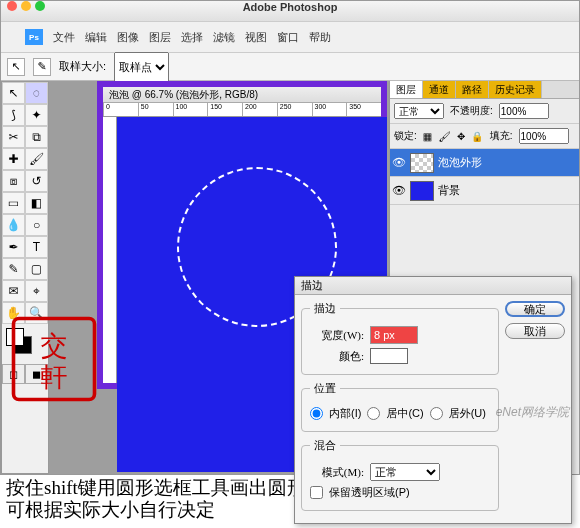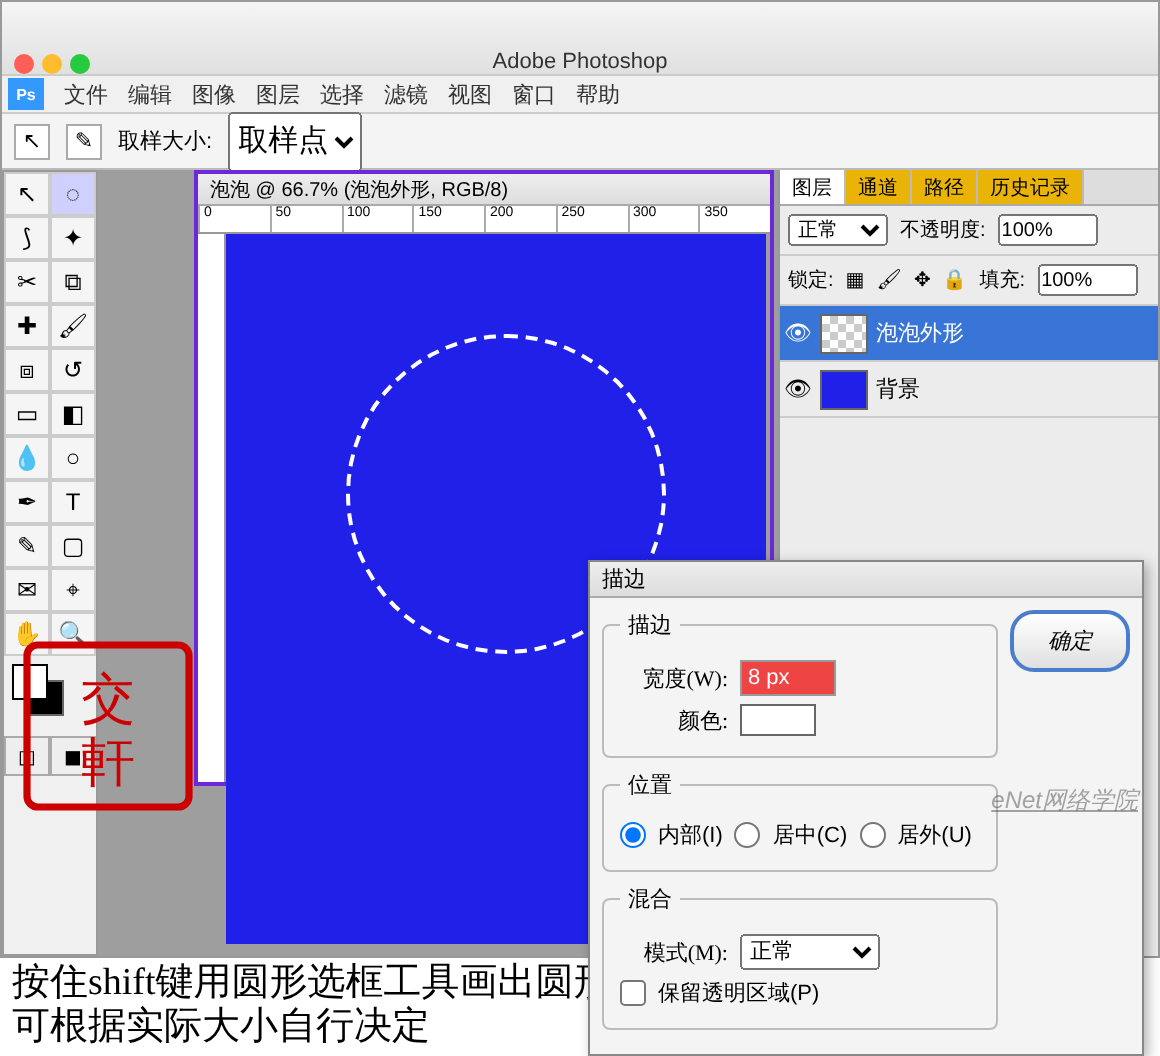--- a/index.html
+++ b/index.html
@@ -1,40 +1,40 @@
 <!DOCTYPE html>
 <html><head>
 <meta charset="utf-8">
 <style>
 * { margin: 0; padding: 0; box-sizing: border-box; font-family: "Microsoft YaHei", SimSun, sans-serif; }
 body { background: #fff; width: 580px; height: 528px; overflow: hidden; font-size: 11px; }
 .window { width: 580px; border: 1px solid #999; }
-.titlebar { height: 36px; background: linear-gradient(#f5f5f5,#e0e0e0); display: flex; align-items: flex-end; justify-content: center; position: relative; }
+.titlebar { height: 20px; background: linear-gradient(#f5f5f5,#e0e0e0); display: flex; align-items: flex-start; justify-content: center; position: relative; font-weight: bold; }
 .titlebar .dots { position: absolute; left: 6px; display: flex; gap: 4px; }
 .titlebar .dot { width: 10px; height: 10px; border-radius: 50%; }
 .dot-r { background: #ff5f56; } .dot-y { background: #ffbd2e; } .dot-g { background: #27c93f; }
 .titlebar .title { font-size: 11px; color: #333; }
-.menubar { height: 20px; background: #f0f0f0; border-top: 1px solid #ccc; border-bottom: 1px solid #ccc; display: flex; align-items: center; gap: 10px; padding: 0 3px; }
+.menubar { height: 32px; background: #f0f0f0; border-top: 1px solid #ccc; border-bottom: 1px solid #ccc; display: flex; align-items: center; gap: 10px; padding: 0 24px; }
 .menubar span { font-size: 11px; color: #333; }
 .menubar .ps { width: 18px; height: 16px; background: #39f; color: #fff; font-weight: bold; font-size: 8px; display: flex; align-items: center; justify-content: center; }
 .optbar { height: 28px; background: #f4f4f4; border-bottom: 1px solid #bbb; display: flex; align-items: center; gap: 8px; padding: 0 6px; }
 .optbar .tool-icon { width: 18px; height: 18px; border: 1px solid #aaa; display: flex; align-items: center; justify-content: center; background: #fff; }
-.optbar select { font-size: 15px; height: 30px; }
+.optbar select { font-size: 11px; height: 30px; }
 .workspace { display: flex; height: 393px; background: #9e9e9e; position: relative; }
 .toolbox { width: 48px; background: #f0f0f0; border: 1px solid #999; display: flex; flex-direction: column; }
 .toolgrid { display: grid; grid-template-columns: 1fr 1fr; }
 .tbtn { height: 22px; border: 1px solid #ccc; background: #f5f5f5; display: flex; align-items: center; justify-content: center; font-size: 12px; }
 .tbtn.sel { background: #d0d0ff; }
 .swatch { height: 40px; padding: 4px; position: relative; }
 .swatch .fg { width: 18px; height: 18px; background: #fff; border: 1px solid #000; position: absolute; top: 4px; left: 4px; }
 .swatch .bg { width: 18px; height: 18px; background: #000; border: 1px solid #666; position: absolute; top: 12px; left: 12px; }
 .qmask { display: flex; }
 .qmask div { flex: 1; height: 20px; border: 1px solid #aaa; background: #eee; display: flex; align-items: center; justify-content: center; }
 .docarea { flex: 1; position: relative; }
-.docwin { position: absolute; left: 48px; top: 0; width: 290px; height: 308px; background: #ef4444; border: 2px solid #6d28d9; }
+.docwin { position: absolute; left: 48px; top: 0; width: 290px; height: 308px; background: #ef4444; border: 6px solid #6d28d9; }
 .dochdr { height: 16px; background: linear-gradient(#eee,#ddd); font-size: 10px; padding: 1px 6px; display: flex; align-items: center; border-bottom: 1px solid #aaa; }
 .ruler-h { height: 14px; background: #fff; border-bottom: 1px solid #999; font-size: 7px; display: flex; }
 .ruler-h span { flex: 1; border-left: 1px solid #aaa; padding-left: 2px; }
 .ruler-v { width: 14px; position: absolute; left: 0; top: 30px; bottom: 0; background: #fff; border-right: 1px solid #999; }
 .canvas { position: absolute; left: 14px; top: 30px; right: 0; bottom: 0; background: #9e9e9e; }
 .bluefill { position: absolute; left: 0; top: 0; width: 270px; height: 355px; background: #2020e8; }
 .selcircle { position: absolute; left: 60px; top: 50px; width: 160px; height: 160px; border: 2px dashed #fff; border-radius: 50%; }
 .panels { width: 190px; background: #ececec; border-left: 1px solid #999; }
 .tabrow { display: flex; background: #ddd; height: 18px; border-bottom: 1px solid #aaa; }
 .tabrow .tab { padding: 2px 6px; font-size: 10px; border-right: 1px solid #bbb; background: #eab308; }
@@ -46,34 +46,34 @@
 .layer.sel { background: #3875d7; color: #fff; }
 .eye { width: 14px; height: 14px; display: flex; align-items: center; justify-content: center; }
 .thumb { width: 24px; height: 20px; border: 1px solid #666; background: #fff; }
 .thumb.checker { background: repeating-conic-gradient(#ccc 0 25%, #fff 0 50%) 0 0/8px 8px; }
 .thumb.blue { background: #2020e8; }
 .dialog { position: absolute; left: 293px; top: 195px; width: 278px; background: #f4f4f4; border: 1px solid #888; box-shadow: 2px 2px 6px rgba(0,0,0,0.3); }
 .dlghdr { height: 18px; background: linear-gradient(#eee,#ddd); display: flex; align-items: center; padding: 0 6px; font-size: 11px; border-bottom: 1px solid #aaa; }
 .dlgbody { display: flex; padding: 6px; gap: 6px; }
 .dlgleft { flex: 1; }
 .dlgright { width: 60px; display: flex; flex-direction: column; gap: 6px; }
-.dbtn { height: 31px; border: 1px solid #888; border-radius: 12px; background: linear-gradient(#fff,#e0e0e0); font-size: 11px; display: flex; align-items: center; justify-content: center; font-style: italic; }
+.dbtn { height: 16px; border: 1px solid #888; border-radius: 12px; background: linear-gradient(#fff,#e0e0e0); font-size: 11px; display: flex; align-items: center; justify-content: center; }
 .dbtn.primary { border: 2px solid #4a7dcc; }
 fieldset { border: 1px solid #bbb; border-radius: 4px; padding: 6px 8px; margin-bottom: 6px; font-size: 11px; }
 legend { padding: 0 4px; font-size: 11px; }
 .frow { display: flex; align-items: center; gap: 6px; margin: 4px 0; }
 .frow label { min-width: 54px; text-align: right; font-family: Liberation Serif, serif; }
 .frow input[type=text] { width: 48px; height: 18px; border: 1px solid #999; padding: 0 3px; font-size: 11px; }
 .frow input.sel { background: #ef4444; color: #fff; }
 .colorsw { width: 38px; height: 16px; border: 1px solid #666; background: #fff; }
 .frow select { height: 18px; font-size: 11px; width: 70px; }
 .stamp { position: absolute; left: 8px; bottom: 70px; width: 90px; height: 90px; pointer-events: none; }
 .stamp svg { width: 100%; height: 100%; }
 .caption { padding: 2px 6px; font-size: 19px; line-height: 22px; font-family: SimSun, serif; }
-.watermark { position: absolute; right: 10px; bottom: 69px; font-size: 12px; color: rgba(80,80,80,0.5); font-style: italic; text-decoration: underline; }
+.watermark { position: absolute; right: 10px; bottom: 53px; font-size: 12px; color: rgba(80,80,80,0.5); font-style: italic; }
 </style>
 </head>
 <body>
 
 <div class="window">
   <div class="titlebar">
     <div class="dots">
       <div class="dot dot-r"></div>
       <div class="dot dot-y"></div>
       <div class="dot dot-g"></div>
@@ -227,20 +227,21 @@
               <select><option>正常</option></select>
             </div>
             <div class="frow">
               <input type="checkbox" style="">
               <span>保留透明区域(P)</span>
             </div>
           </fieldset>
         </div>
         <div class="dlgright">
           <div class="dbtn primary">确定</div>
+          <div class="dbtn">取消</div>
         </div>
       </div>
     </div>
 
     <div class="stamp">
       <svg viewBox="0 0 100 100">
           <rect x="5" y="5" width="90" height="90" fill="none" stroke="#c00" stroke-width="4" rx="6"></rect>
           <text x="50" y="45" font-size="30" fill="#c00" text-anchor="middle" font-family="KaiTi">交</text>
           <text x="50" y="80" font-size="30" fill="#c00" text-anchor="middle" font-family="KaiTi">軒</text>
         </svg>

